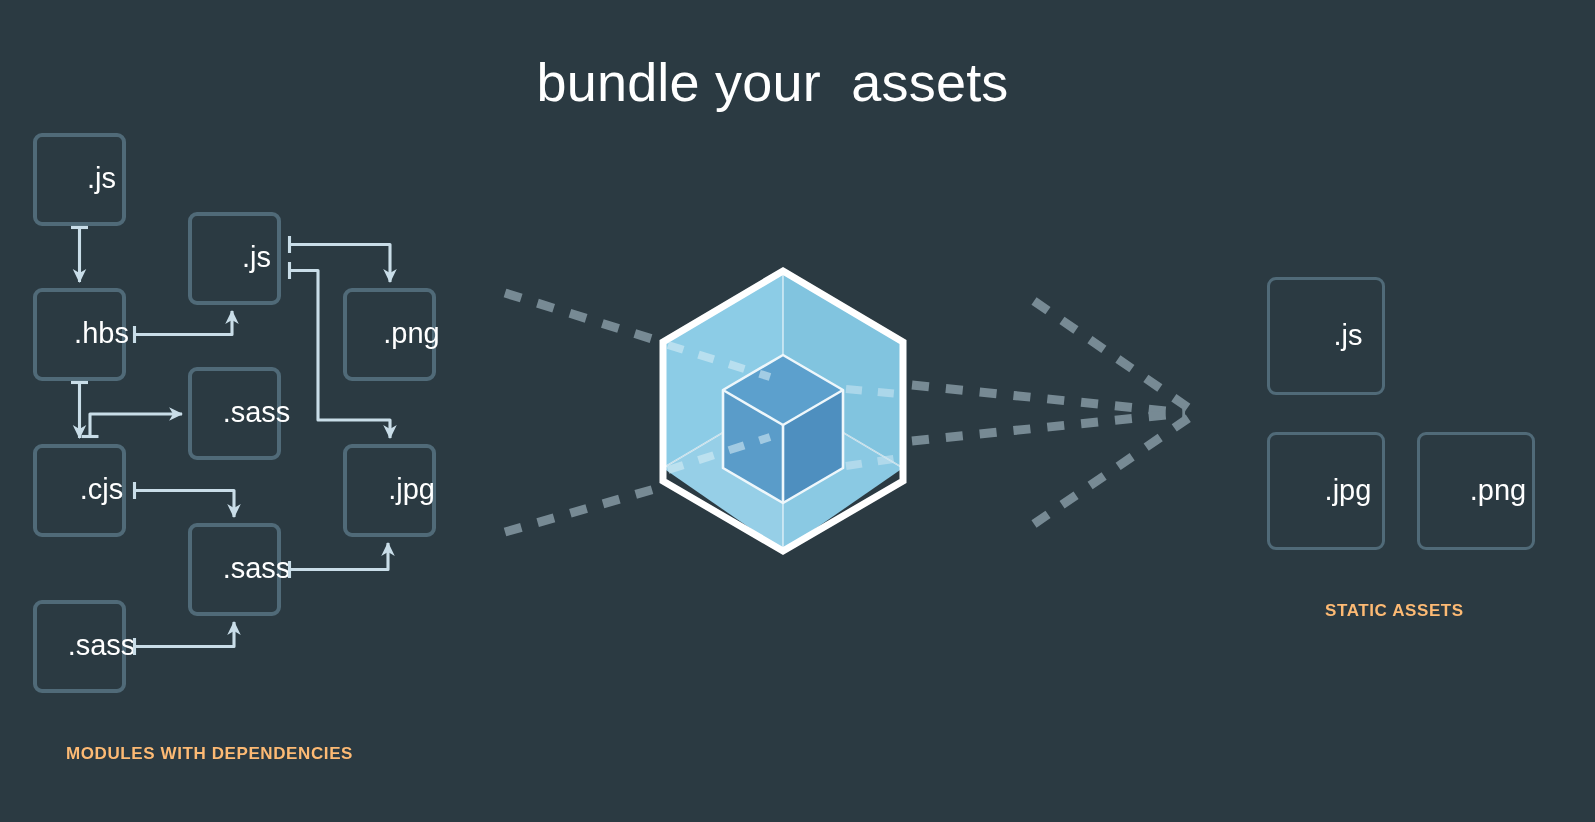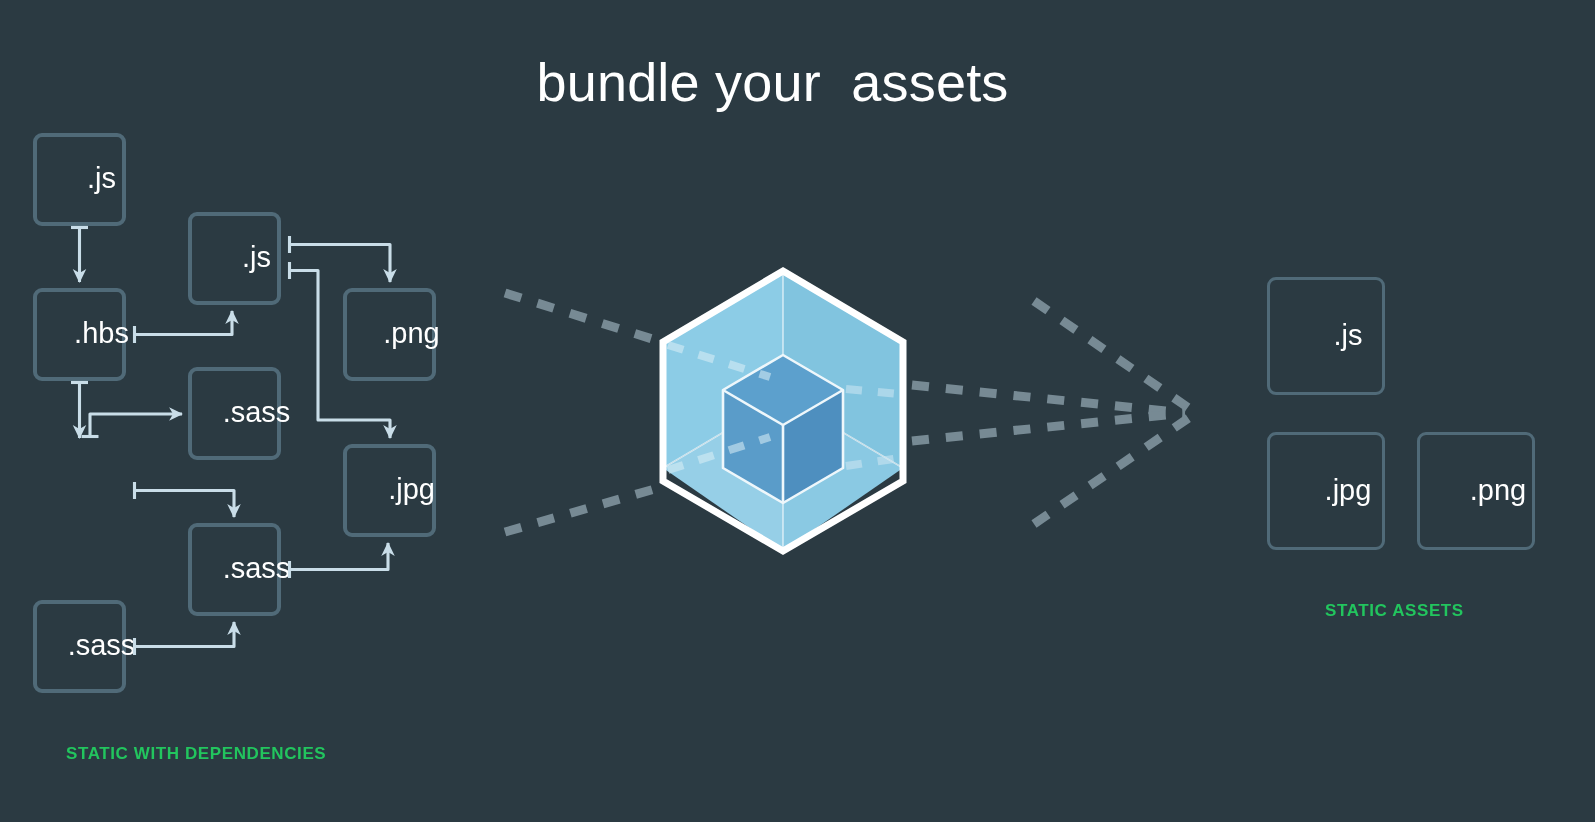--- a/index.html
+++ b/index.html
@@ -58,21 +58,21 @@
   .file-box.asset {
     width: 118px;
     height: 118px;
     border: 3px solid #506a78;
     font-size: 29px;
   }
   .file-box .lbl { display: block; transform: translateY(-1px); }
   
   .caption {
     position: absolute;
-    color: #22c55e;
+    color: #fdba74;
     font-size: 17px;
     font-weight: 700;
     letter-spacing: 0.6px;
     white-space: nowrap;
   }
   #caption-modules { left: 66px; top: 744px; }
   #caption-assets  { left: 1325px; top: 601px; }
   
   svg.overlay {
     position: absolute;
@@ -153,20 +153,23 @@
   </div>
   <div class="file-box module" style="left:33px; top:288px;">
     <span class="lbl">.hbs</span>
   </div>
   <div class="file-box module" style="left:343px; top:288px;">
     <span class="lbl">.png</span>
   </div>
   <div class="file-box module" style="left:188px; top:367px;">
     <span class="lbl">.sass</span>
   </div>
+  <div class="file-box module" style="left:33px; top:444px;">
+    <span class="lbl">.cjs</span>
+  </div>
   <div class="file-box module" style="left:343px; top:444px;">
     <span class="lbl">.jpg</span>
   </div>
   <div class="file-box module" style="left:188px; top:523px;">
     <span class="lbl">.sass</span>
   </div>
   <div class="file-box module" style="left:33px; top:600px;">
     <span class="lbl">.sass</span>
   </div>
 
@@ -213,16 +216,16 @@
   <div class="file-box asset" style="left:1267px; top:277px;">
     <span class="lbl">.js</span>
   </div>
   <div class="file-box asset" style="left:1267px; top:432px;">
     <span class="lbl">.jpg</span>
   </div>
   <div class="file-box asset" style="left:1417px; top:432px;">
     <span class="lbl">.png</span>
   </div>
 
-  <div class="caption" id="caption-modules">STATIC WITH DEPENDENCIES</div>
+  <div class="caption" id="caption-modules">MODULES WITH DEPENDENCIES</div>
   <div class="caption" id="caption-assets">STATIC ASSETS</div>
 
 </div>
 
 </body></html>

